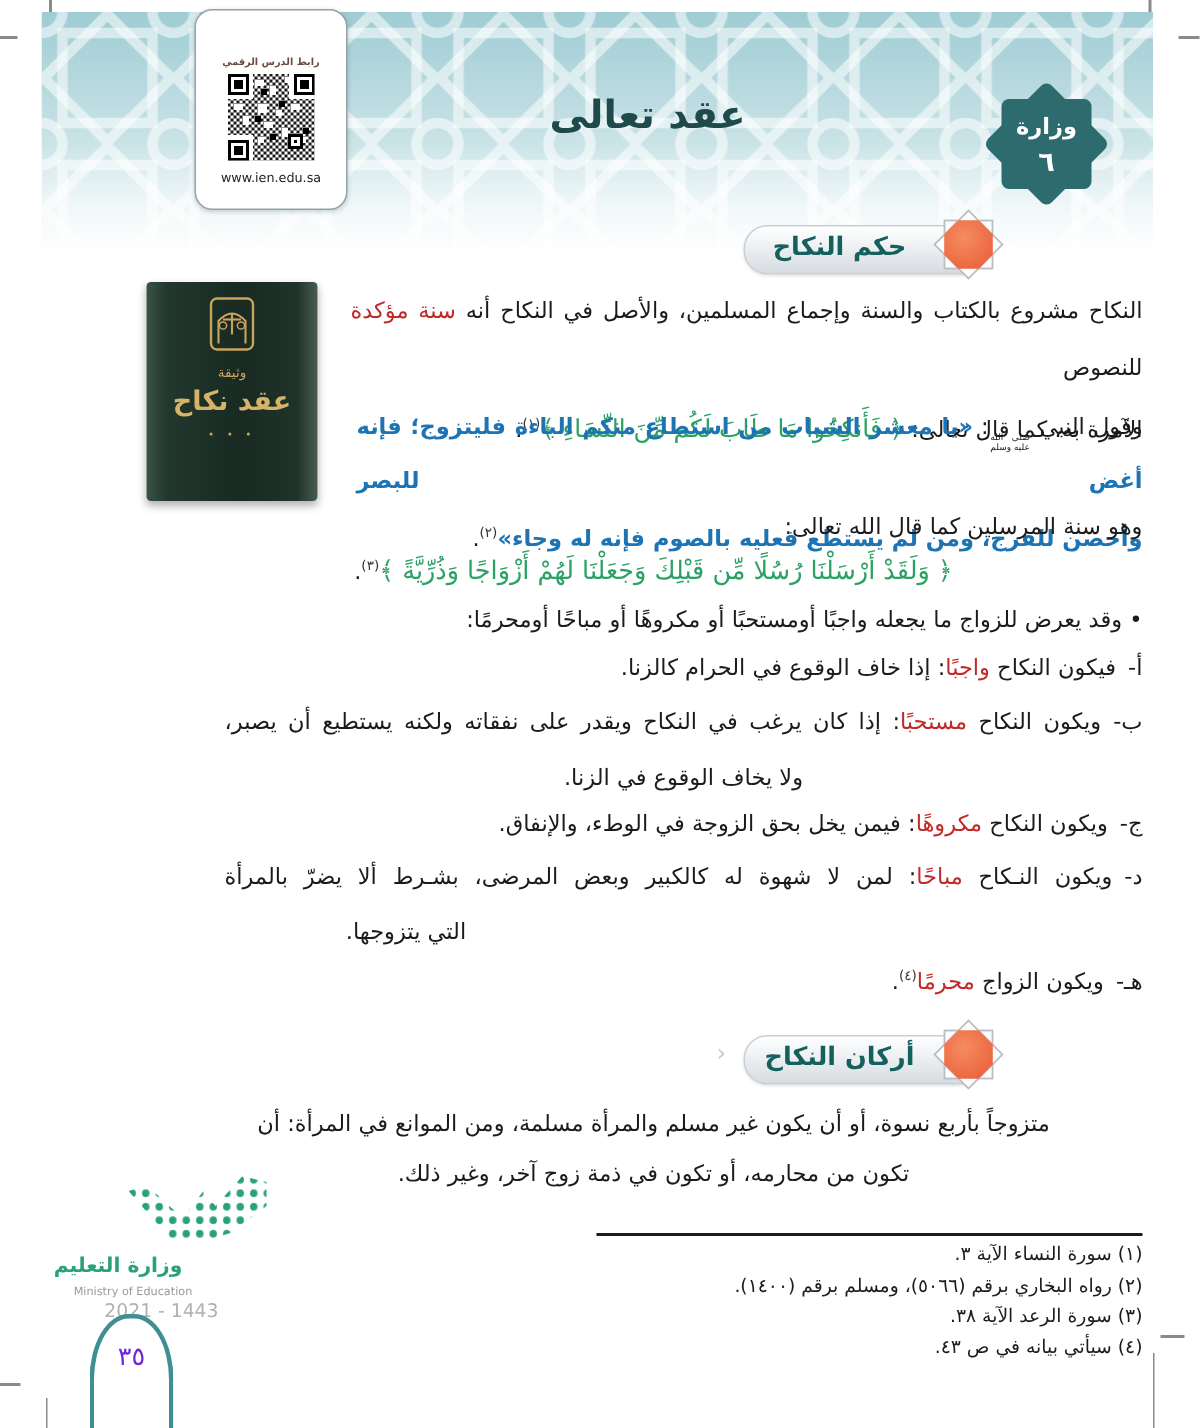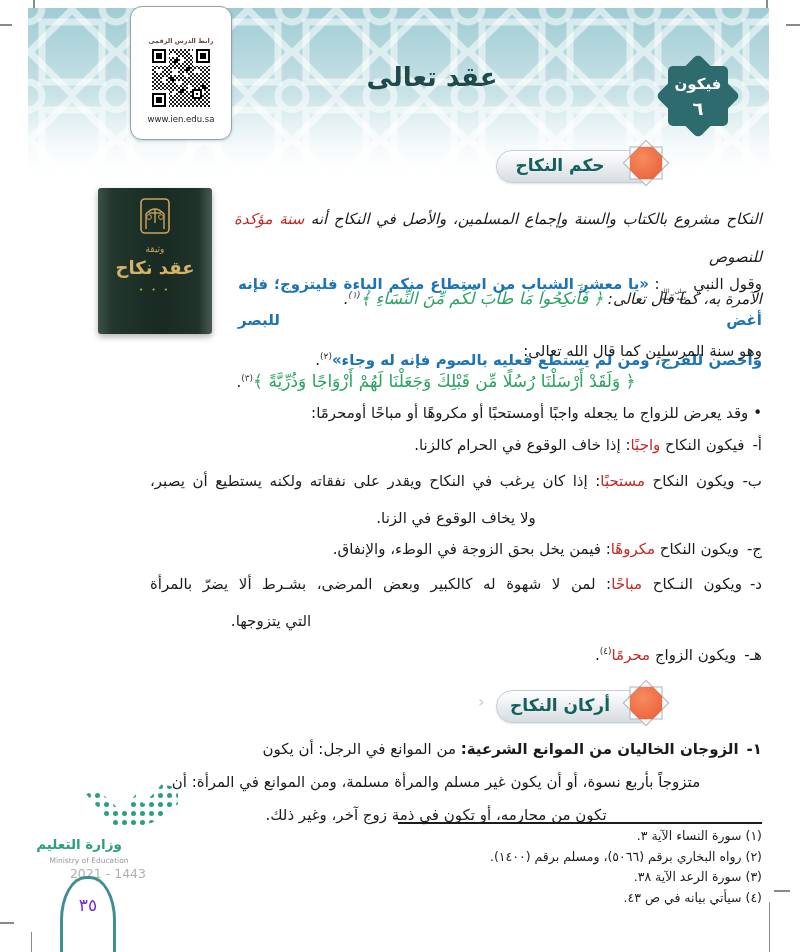--- a/index.html
+++ b/index.html
@@ -163,21 +163,21 @@
 
   <div class="title">عقد تعالى</div>
 
   <div class="badge">
     <svg width="92" height="92">
       <g fill="#2e6b6e">
         <rect x="16" y="16" width="60" height="60" rx="5"></rect>
         <rect x="16" y="16" width="60" height="60" rx="5" transform="rotate(45 46 46)"></rect>
       </g>
     </svg>
-    <div class="t1">فيكون</div>
+    <div class="t1">وزارة</div>
     <div class="t2">٦</div>
   </div>
 
   <div class="sec" style="left:496px;top:135px;">
     <div class="bar">
       <span>حكم النكاح</span>
     </div>
     <svg width="56" height="56">
       <defs>
         <radialGradient id="og" cx="0.4" cy="0.35" r="0.8">
@@ -202,21 +202,21 @@
         <line x1="14" y1="17" x2="26" y2="17" stroke-width="1.4"></line>
         <circle cx="14" cy="21" r="2.4" stroke-width="1"></circle>
         <circle cx="26" cy="21" r="2.4" stroke-width="1"></circle>
       </g>
     </svg>
     <div class="w1">وثيقة</div>
     <div class="w2">عقد نكاح</div>
     <div class="w3">• • •</div>
   </div>
 
-  <div class="blk" style="top:200px;width:528px;font-style:italic;">
+  <div class="blk" style="top:188px;width:528px;">
     <div class="jl"><span>النكاح مشروع بالكتاب والسنة وإجماع المسلمين، والأصل في النكاح أنه </span><span class="red">سنة مؤكدة</span><span> للنصوص</span></div>
     <div><span>الآمرة به، كما قال تعالى: </span><span class="qv">﴿ فَأَنكِحُوا مَا طَابَ لَكُم مِّنَ النِّسَاءِ ﴾</span><sup>(١)</sup><span>.</span></div>
   </div>
 
   <div class="blk" style="top:266px;width:524px;line-height:36px;">
     <div class="jl"><span>وقول النبي </span><span class="saw">
           <span>صلى الله</span>
           <span>عليه وسلم</span>
         </span><span>: </span><span class="blue">«يا معشر الشباب من استطاع منكم الباءة فليتزوج؛ فإنه أغض للبصر</span></div>
     <div><span class="blue">وأحصن للفرج، ومن لم يستطع فعليه بالصوم فإنه له وجاء»</span><sup>(٢)</sup><span>.</span></div>
@@ -264,21 +264,20 @@
     <svg width="56" height="56">
       <g fill="#fdfdfd" stroke="#b7bec5" stroke-width="1.2">
         <rect x="12" y="12" width="32" height="32"></rect>
         <rect x="12" y="12" width="32" height="32" transform="rotate(45 28 28)"></rect>
       </g>
       <polygon fill="url(#og)" points="44.2,34.7 34.7,44.2 21.3,44.2 11.8,34.7 11.8,21.3 21.3,11.8 34.7,11.8 44.2,21.3"></polygon>
     </svg>
   </div>
 
   <div class="blk" style="top:733px;width:612px;line-height:33px;">
-    <div><span class="marker b1">١-</span><span class="b1">الزوجان الخاليان من الموانع الشرعية:</span><span> من الموانع في الرجل: أن يكون</span></div>
     <span class="cont c20">متزوجاً بأربع نسوة، أو أن يكون غير مسلم والمرأة مسلمة، ومن الموانع في المرأة: أن</span>
     <span class="cont c20">تكون من محارمه، أو تكون في ذمة زوج آخر، وغير ذلك.</span>
   </div>
 
   <div class="fnrule"></div>
   <div class="fns">
     <div>(١) سورة النساء الآية ٣.</div>
     <div>(٢) رواه البخاري برقم (٥٠٦٦)، ومسلم برقم (١٤٠٠).</div>
     <div>(٣) سورة الرعد الآية ٣٨.</div>
     <div>(٤) سيأتي بيانه في ص ٤٣.</div>

